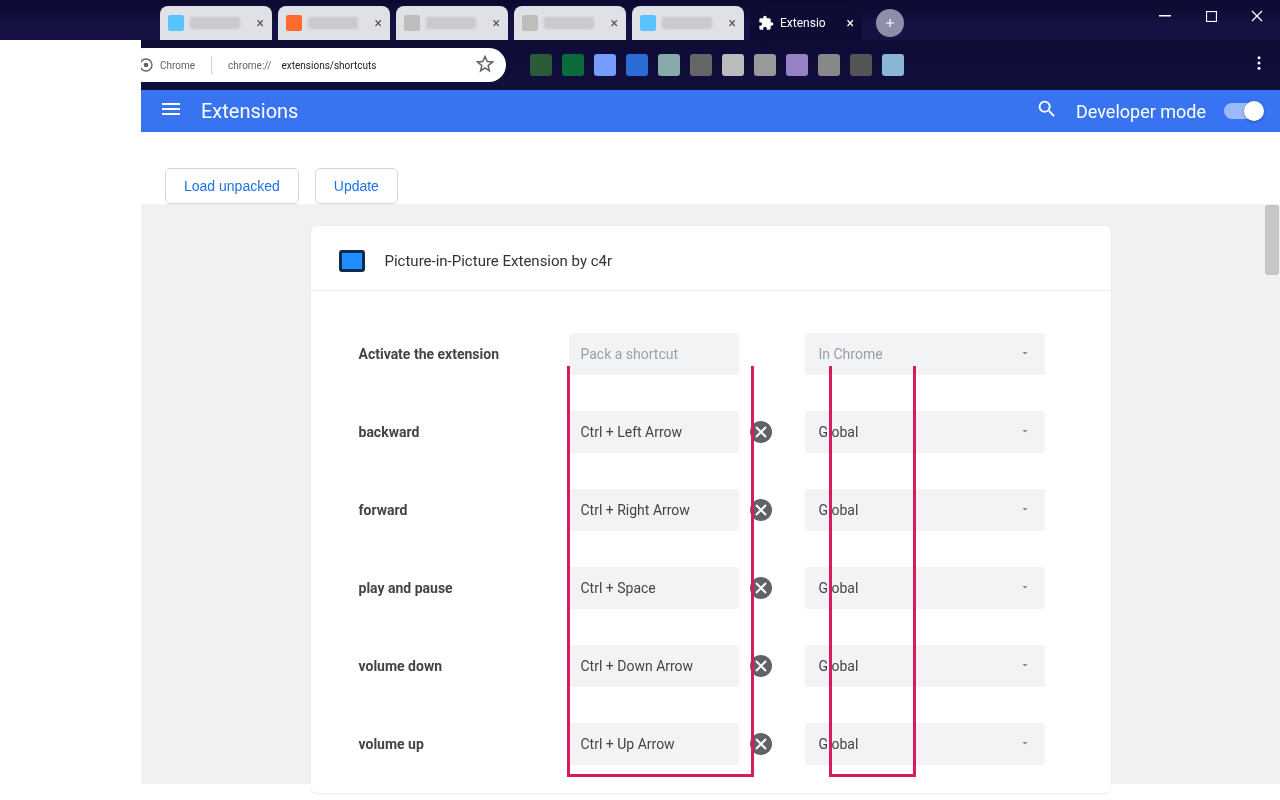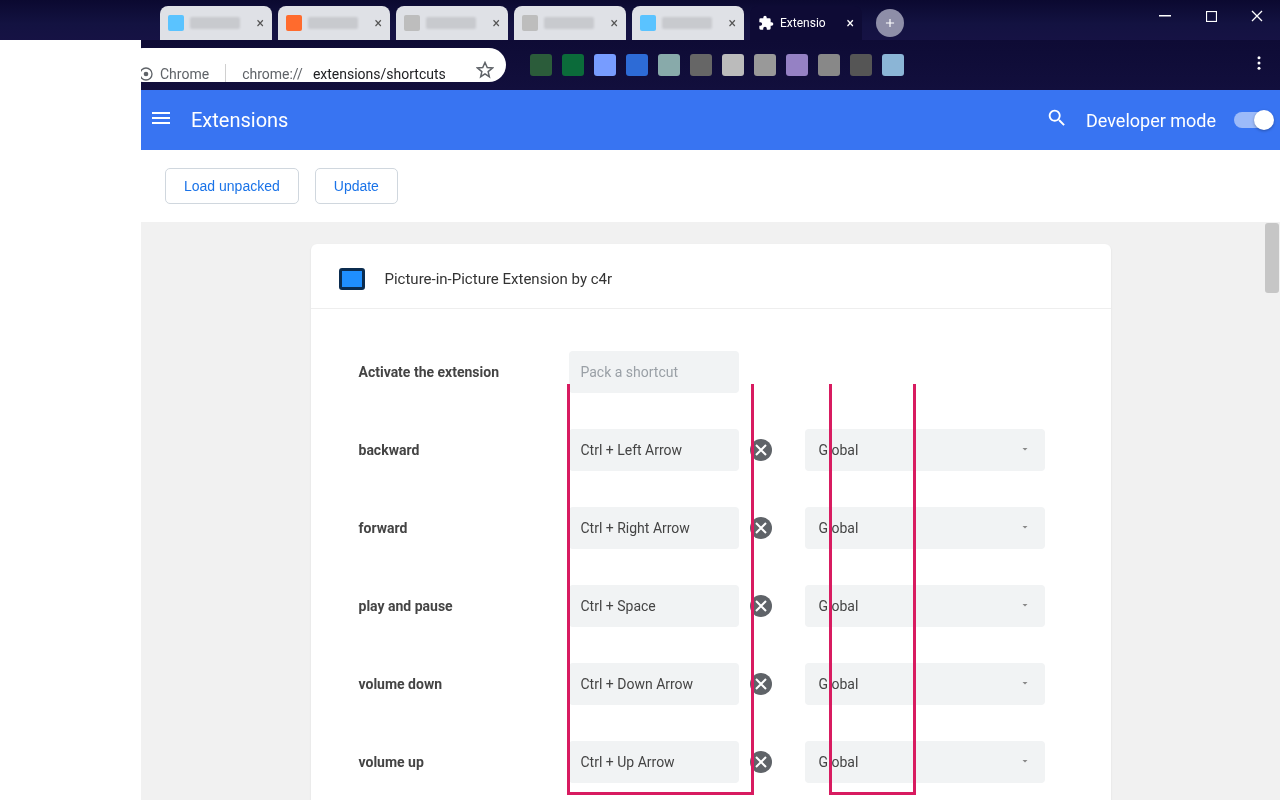--- a/index.html
+++ b/index.html
@@ -50,46 +50,46 @@
   
   .addrrow {
     height: 50px;
     background: linear-gradient(180deg,#0e0b35 0%, #120f3d 100%);
     display:flex;align-items:center;padding:0 12px;gap:12px;color:#fff;
   }
   .nav-icons{display:flex;gap:18px;align-items:center;margin-left:6px;}
   .nav-icons span{display:flex;}
   .addressbar{
     flex:0 0 380px;height:34px;background:#ffffff;border-radius:17px;
-    display:flex;align-items:flex-end;padding:0 12px;gap:10px;color:#333;font-size:14px;
+    display:flex;align-items:center;padding:0 12px;gap:10px;color:#333;font-size:10px;
   }
   .addressbar .chip{display:flex;align-items:center;gap:6px;color:#5f6368;}
   .addressbar .divider{width:1px;height:18px;background:#d0d0d0;margin:0 6px;}
   .addressbar .url-gray{color:#5f6368;}
   .addressbar .url-dark{color:#202124;}
   .addressbar .star{margin-left:auto;color:#5f6368;}
   .ext-row{display:flex;gap:10px;margin-left:12px;}
   .ext-icon{width:22px;height:22px;border-radius:3px;}
   .kebab{margin-left:auto;color:#fff;}
 
   
   .blue-header{
-    height:60px;background:#3874f2;color:#fff;display:flex;align-items:center;
-    padding:0 8px;font-size:20px;gap:18px;margin-left:141px;margin-right:0;
+    height:42px;background:#3874f2;color:#fff;display:flex;align-items:center;
+    padding:0 18px;font-size:20px;gap:18px;margin-left:141px;margin-right:0;
   }
   .blue-header .title{font-weight:400;}
   .blue-header .right{margin-left:auto;display:flex;align-items:center;gap:18px;font-size:18px;}
   .toggle{width:38px;height:16px;background:rgba(255,255,255,0.5);border-radius:10px;position:relative;}
   .toggle .knob{width:20px;height:20px;background:#fff;border-radius:50%;position:absolute;right:-2px;top:-2px;box-shadow:0 1px 3px rgba(0,0,0,0.3);}
 
   
   .left-sliver{position:absolute;left:0;top:0;width:141px;height:800px;background:#fff;}
 
   
-  .actions{height:72px;display:flex;align-items:center;gap:16px;padding:0 24px;margin-left:141px;background:#fff;}
+  .actions{height:72px;display:flex;align-items:flex-end;gap:16px;padding:0 24px;margin-left:141px;background:#fff;}
   .btn-outline{border:1px solid #d0d7de;color:#1a73e8;background:#fff;font-size:14px;padding:9px 18px;border-radius:5px;font-weight:500;}
 
   
   .content-wrap{margin-left:141px;background:#f1f1f1;height:580px;position:relative;}
   .scrollbar{position:absolute;right:0;top:0;width:16px;height:100%;background:#f1f1f1;}
   .scroll-thumb{width:14px;height:70px;background:#c6c6c6;border-radius:3px;margin:1px;}
   .card{
     background:#fff;border-radius:6px;margin:0 auto;width:800px;
     box-shadow:0 1px 2px rgba(0,0,0,0.1);padding:0;min-height:560px;
     position:relative;top:22px;
@@ -274,20 +274,26 @@
   <div class="card">
     <div class="card-head">
       <span class="ext-badge"></span>
       <span class="card-title">Picture-in-Picture Extension by c4r</span>
     </div>
     <div class="rows" id="rows">
         <div class="row">
           <div class="label">Activate the extension</div>
           <div class="shortcut empty">Pack a shortcut</div>
           <div class="clear"></div>
+          <div class="scope disabled">
+            <span>In Chrome</span>
+            <span class="chev-down"><svg width="12" height="12" viewBox="0 0 24 24" fill="#888">
+                <path d="M7 10l5 5 5-5z"></path>
+              </svg></span>
+          </div>
         </div>
         <div class="row">
           <div class="label">backward</div>
           <div class="shortcut">Ctrl + Left Arrow</div>
           <div class="clear">
             <div class="clear-btn">
               <svg width="12" height="12" viewBox="0 0 12 12">
                 <path d="M1 1 L11 11 M11 1 L1 11" stroke="#fff" stroke-width="2"></path>
               </svg>
             </div>

